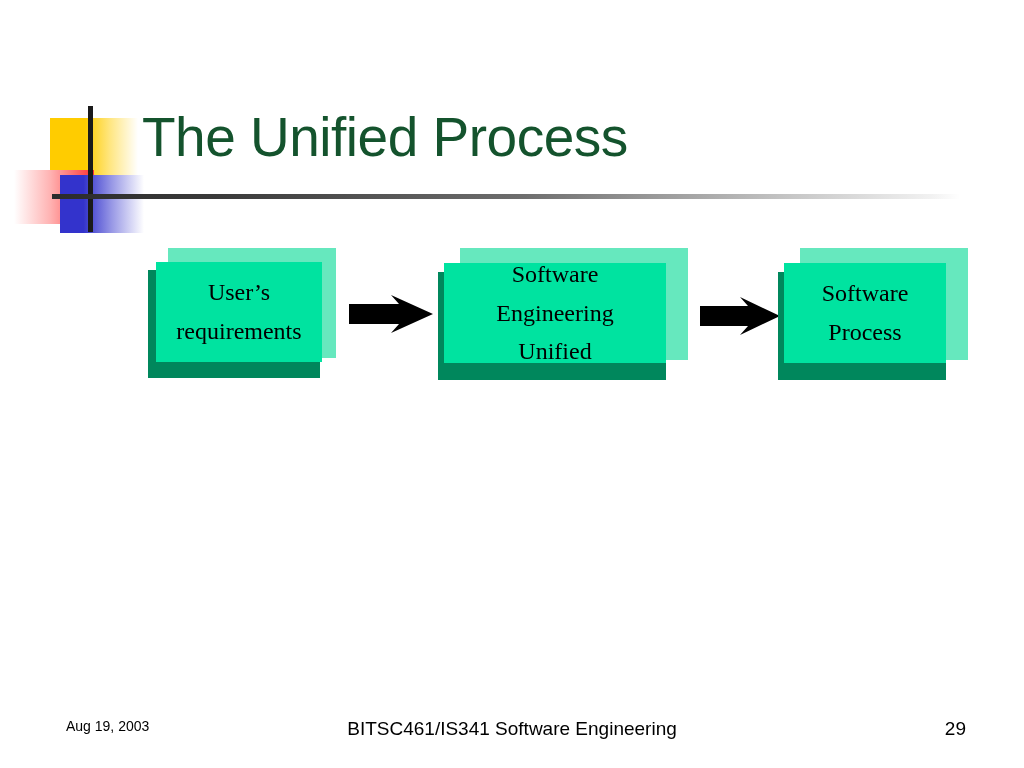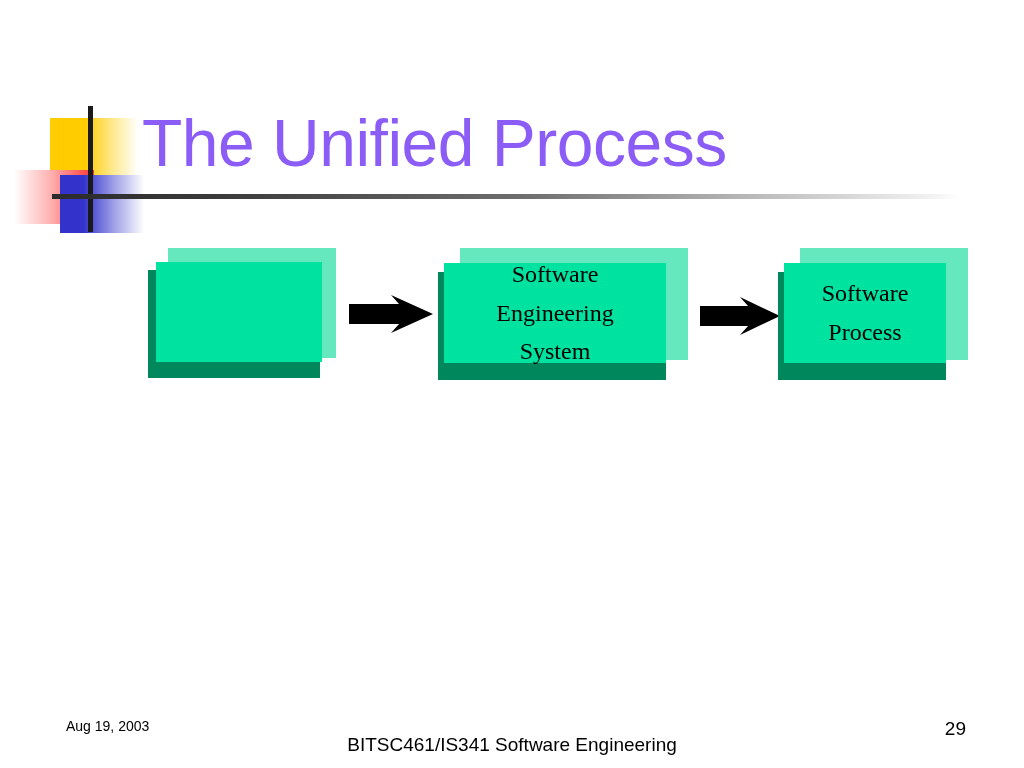--- a/index.html
+++ b/index.html
@@ -72,23 +72,23 @@
     height: 5px;
     background: linear-gradient(to right, #2b2b2b 0%, #3a3a3a 18%, #6e6e6e 52%, #c2c2c2 80%, #f2f2f2 97%, #ffffff 100%);
   }
 
   
   .slide-title {
     position: absolute;
     left: 142px;
     top: 108px;
     font-family: "Liberation Sans", sans-serif;
-    font-size: 66px;
+    font-size: 55px;
     font-weight: 400;
-    color: #8b5cf6;
+    color: #14532d;
     letter-spacing: -0.5px;
     white-space: nowrap;
     line-height: 1.08;
   }
 
   
   .flow {
     position: absolute;
     left: 0;
     top: 0;
@@ -169,21 +169,21 @@
     position: absolute;
     left: 66px;
     top: 20px;
     font-size: 14px;
     color: #000000;
     font-family: "Liberation Sans", sans-serif;
   }
   .footer-center {
     position: absolute;
     left: 0;
-    top: 36px;
+    top: 20px;
     width: 1024px;
     text-align: center;
     font-size: 19px;
     color: #000000;
     font-family: "Liberation Sans", sans-serif;
   }
   .footer-page {
     position: absolute;
     right: 58px;
     top: 20px;
@@ -206,36 +206,40 @@
   <div class="deco-hline"></div>
 
   <div class="slide-title">The Unified Process</div>
 
   <div class="flow">
 
     <div class="box-group" id="box-user">
       <div class="layer-light"></div>
       <div class="layer-dark"></div>
       <div class="layer-main"></div>
+      <div class="box-text">
+        <span>User’s</span>
+        <span>requirements</span>
+      </div>
     </div>
 
     <div class="arrow" id="arrow-1">
       <svg width="84" height="40" viewBox="0 0 84 40" xmlns="http://www.w3.org/2000/svg">
         <path d="M0,10 L50,10 L42,1 L84,20 L42,39 L50,30 L0,30 Z" fill="#000000"></path>
       </svg>
     </div>
 
     <div class="box-group" id="box-process">
       <div class="layer-light"></div>
       <div class="layer-dark"></div>
       <div class="layer-main"></div>
       <div class="box-text">
         <span>Software</span>
         <span>Engineering</span>
-        <span>System</span>
+        <span>Unified</span>
       </div>
     </div>
 
     <div class="arrow" id="arrow-2">
       <svg width="80" height="40" viewBox="0 0 80 40" xmlns="http://www.w3.org/2000/svg">
         <path d="M0,10 L48,10 L40,1 L80,20 L40,39 L48,30 L0,30 Z" fill="#000000"></path>
       </svg>
     </div>
 
     <div class="box-group" id="box-system">

